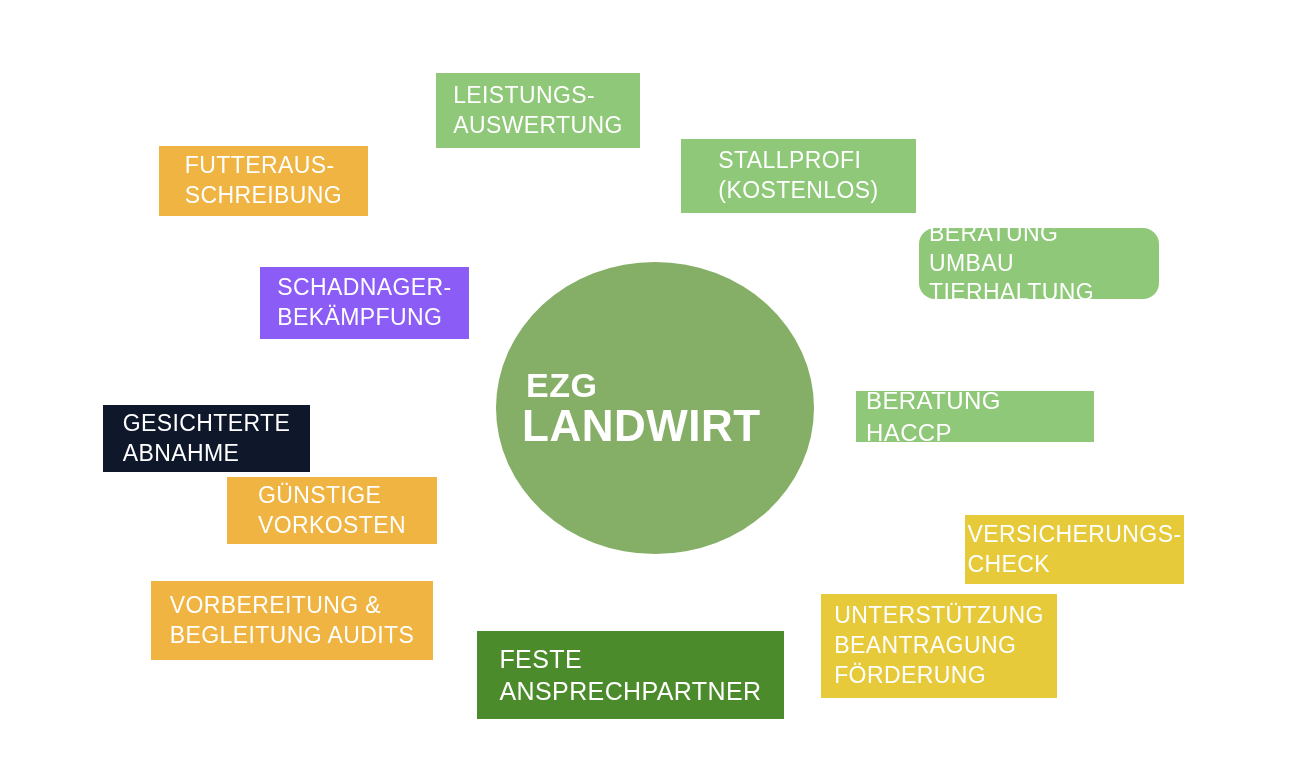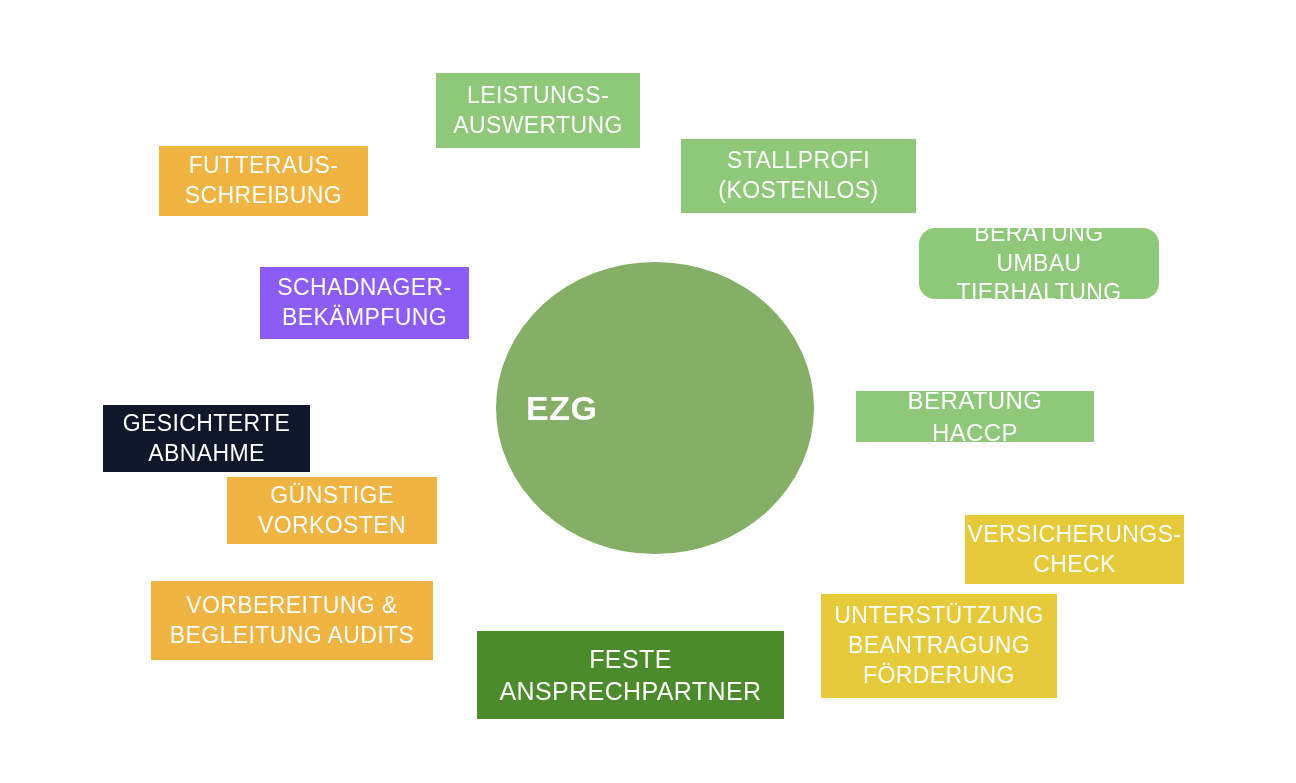--- a/index.html
+++ b/index.html
@@ -17,21 +17,20 @@
     height: 783px;
     background: #ffffff;
     overflow: hidden;
   }
   .node {
     position: absolute;
     box-sizing: border-box;
     display: flex;
     align-items: center;
     justify-content: center;
-    text-align: center;
     color: #ffffff;
     letter-spacing: 0.4px;
     line-height: 1.30;
     font-weight: 400;
     padding: 2px 10px;
     white-space: pre-line;
     font-family: "Liberation Sans", sans-serif;
   }
   .node-green-light { background: #8FC878; }
   .node-amber       { background: #EFB441; }
@@ -57,20 +56,21 @@
   .hub-line-1 { font-size: 34px; padding-left: 4px; }
   .hub-line-2 { font-size: 44px; }
 </style>
 </head>
 <body>
 
 <div id="canvas">
 
   <div class="hub" style="width: 292px; height: 292px; left: 496px; top: 262px; background: rgb(133, 174, 102); padding-left: 26px;">
     <div class="hub-line hub-line-1">EZG</div>
+    <div class="hub-line hub-line-2">LANDWIRT</div>
   </div>
 
   <div id="nodes-layer">
       <div class="node node-green-light" style="left: 436px; top: 73px; width: 204px; height: 75px; font-size: 23px; background: rgb(143, 200, 120);">LEISTUNGS-
 AUSWERTUNG</div>
       <div class="node node-green-light" style="left: 681px; top: 139px; width: 235px; height: 74px; font-size: 23px; background: rgb(143, 200, 120);">STALLPROFI
 (KOSTENLOS)</div>
       <div class="node node-green-light" style="left: 919px; top: 228px; width: 240px; height: 71px; font-size: 23px; background: rgb(143, 200, 120); border-radius: 16px;">BERATUNG UMBAU
 TIERHALTUNG</div>
       <div class="node node-green-light" style="left: 856px; top: 391px; width: 238px; height: 51px; font-size: 24px; background: rgb(143, 200, 120);">BERATUNG HACCP</div>

